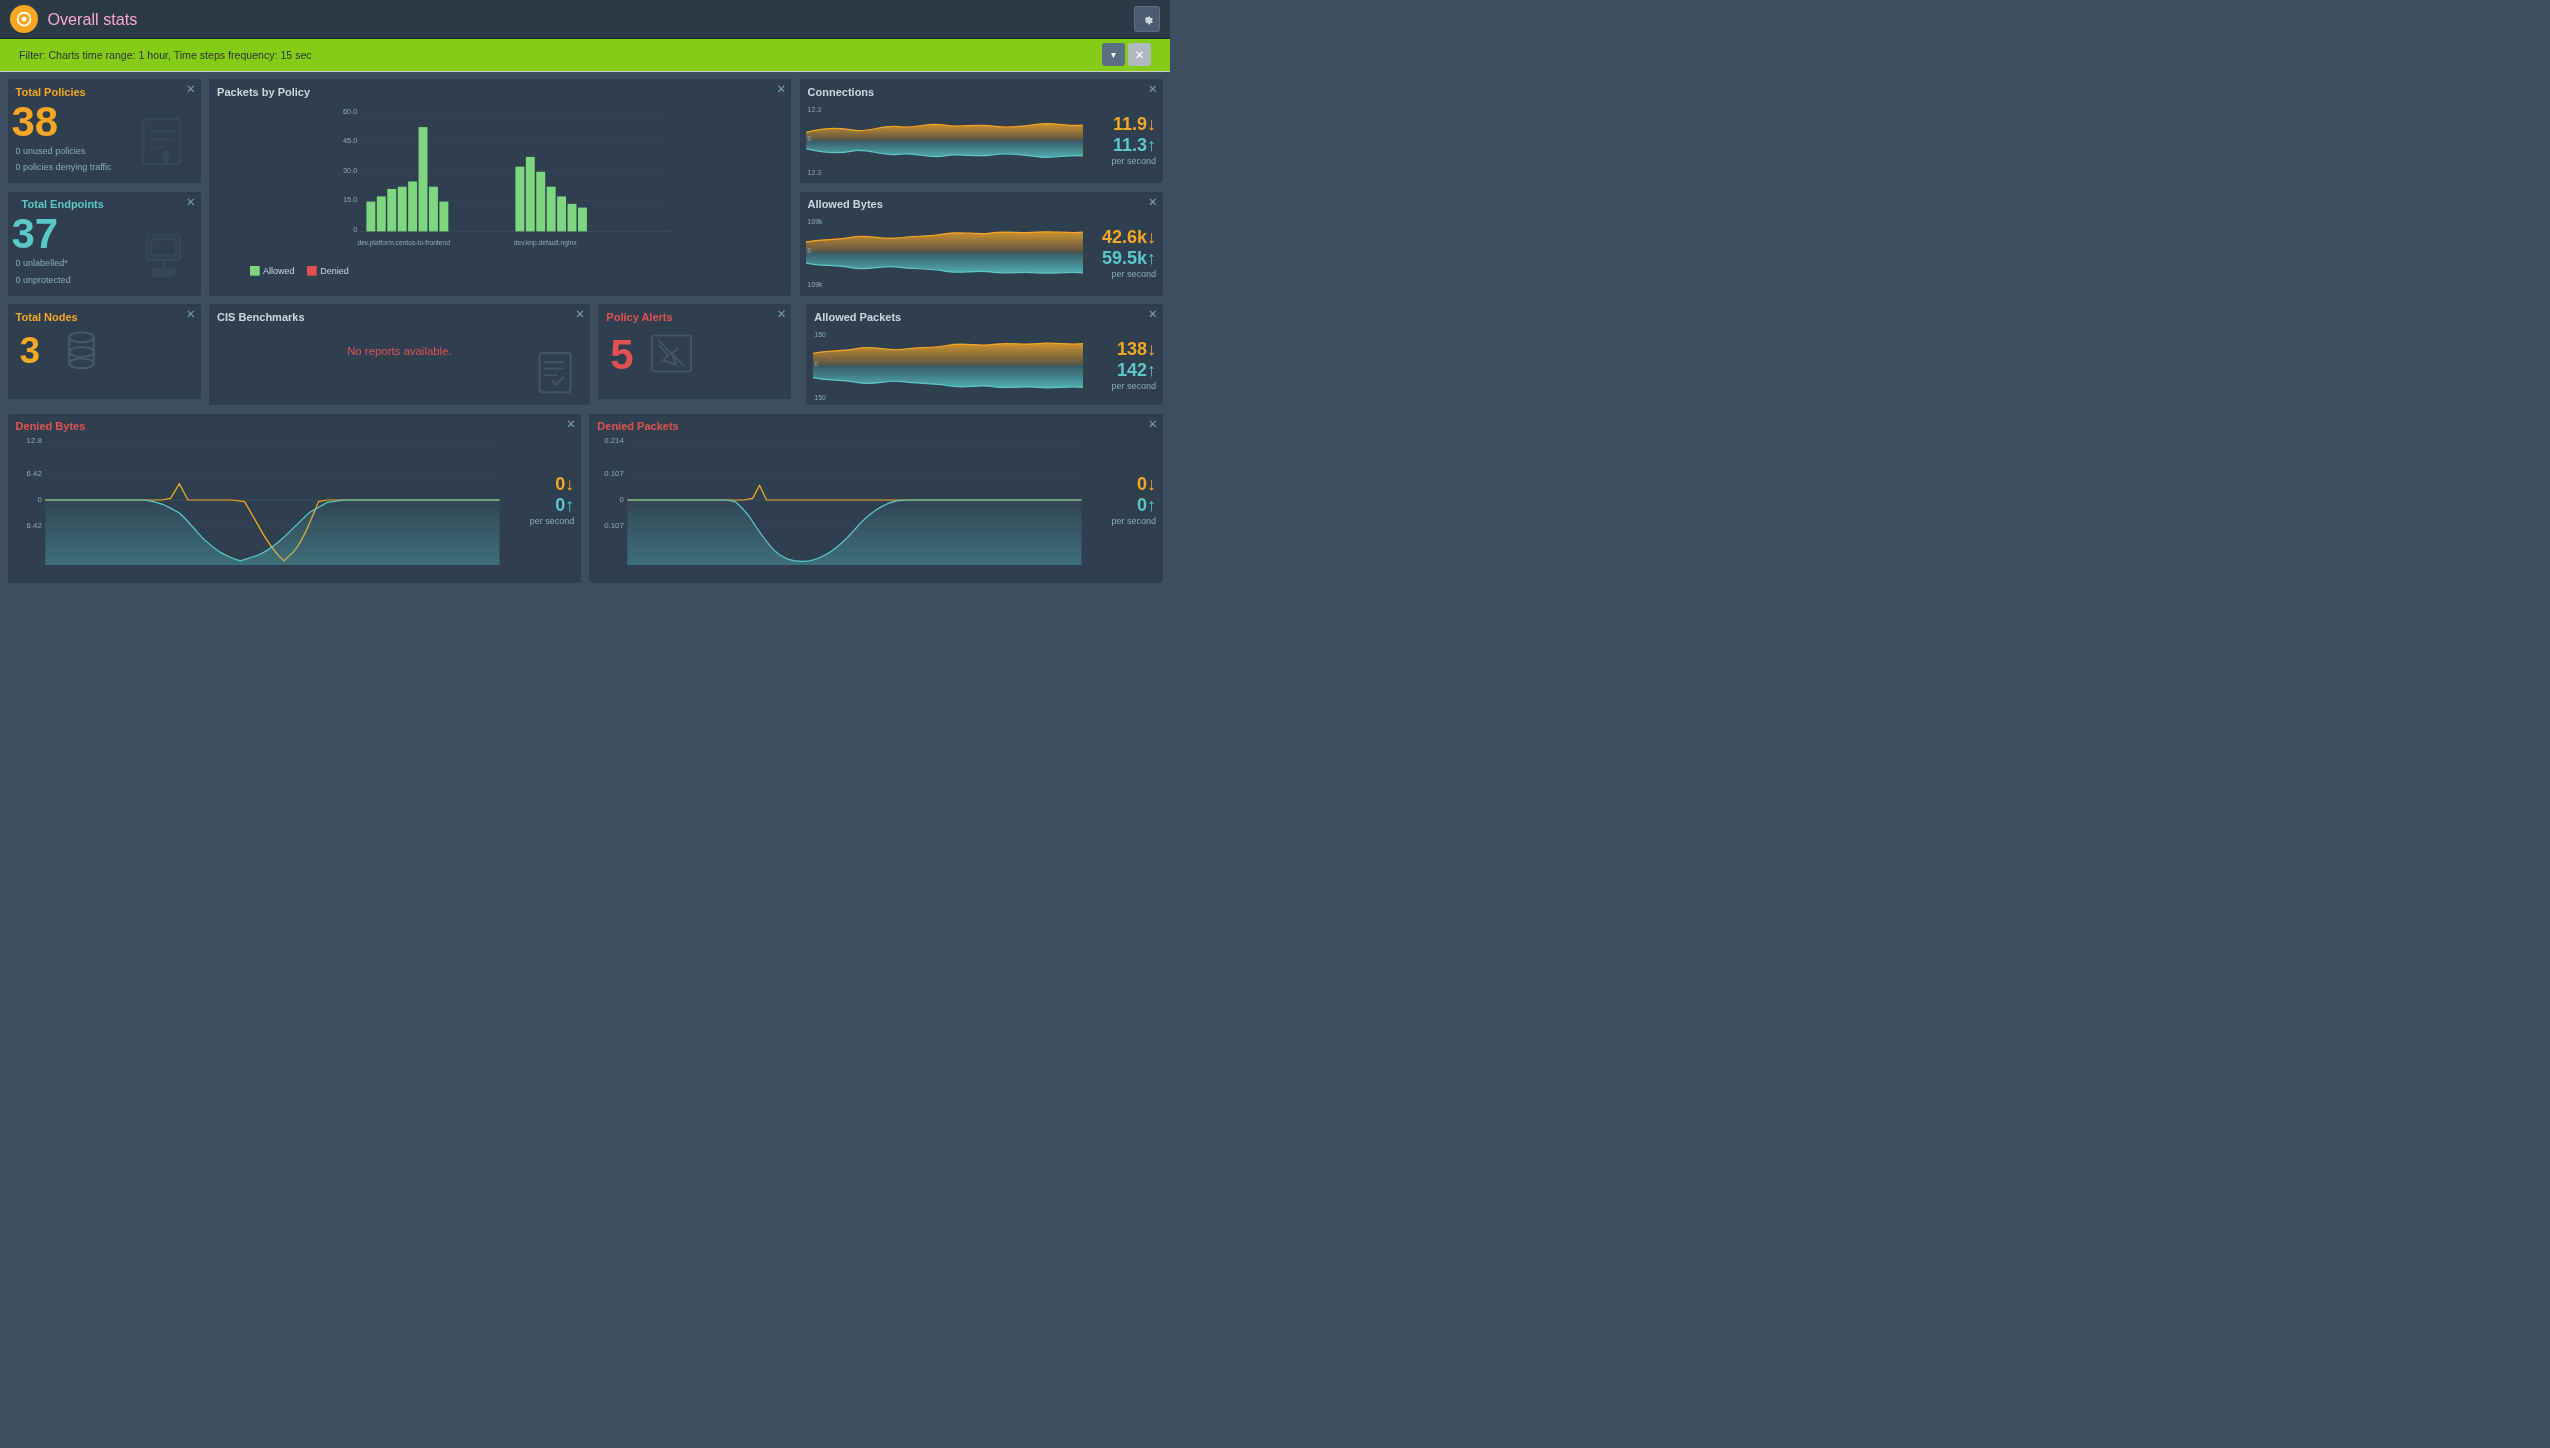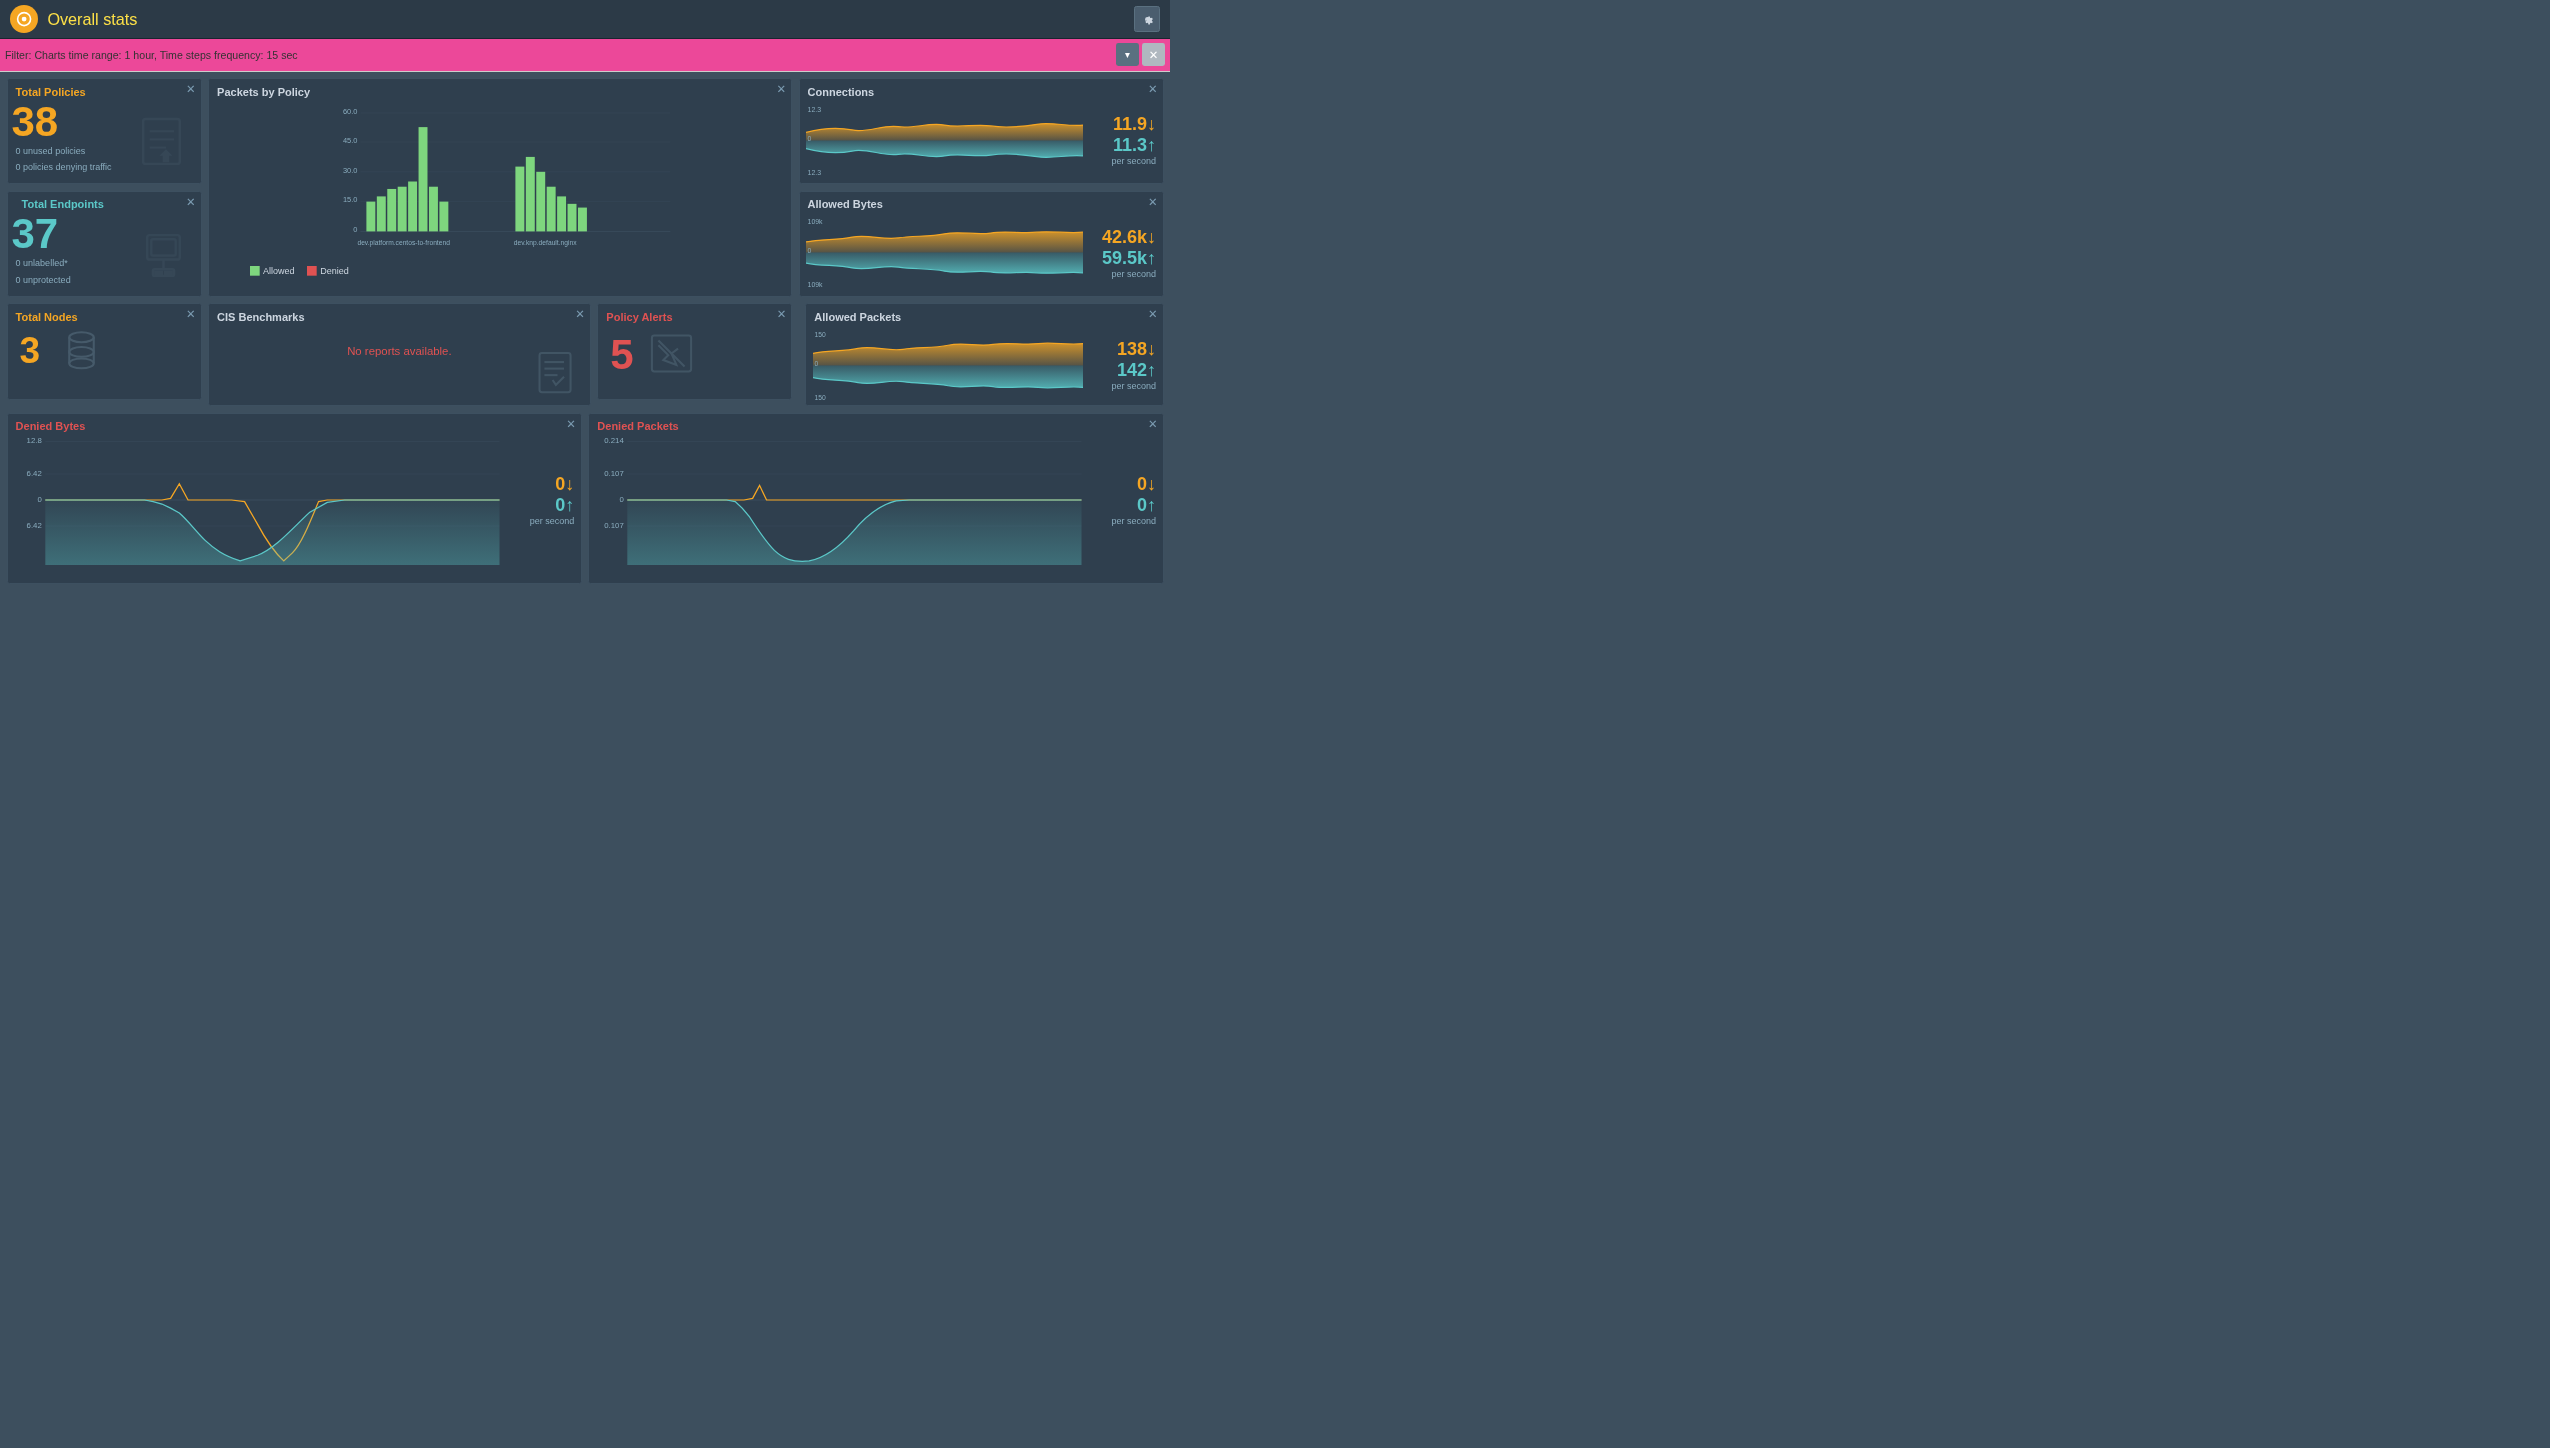--- a/index.html
+++ b/index.html
@@ -25,41 +25,41 @@
       width: 28px; height: 28px;
       background: #f5a623;
       border-radius: 50%;
       display: flex; align-items: center; justify-content: center;
       margin-right: 9.7px;
       flex-shrink: 0;
     }
     .header-logo svg { width: 16.2px; height: 16.2px; }
     .header-title {
       font-size: 16.2px;
-      color: #fde047;
+      color: #f9a8d4;
       font-weight: 400;
       flex: 1;
     }
     .header-settings {
       width: 26px; height: 26px;
       background: #4a5d6e;
       border: 0.8px solid #5a7080;
       border-radius: 2.4px;
       display: flex; align-items: center; justify-content: center;
       cursor: pointer;
       color: #cdd6e0;
     }
 
     
     .filter-bar {
-      background: #ec4899;
+      background: #84cc16;
       display: flex;
       align-items: center;
       height: 32.5px;
-      padding: 0 5px;
+      padding: 0 19px;
       border-bottom: 0.8px solid #ccc;
     }
     .filter-text {
       flex: 1;
       font-size: 10.6px;
       color: #333;
     }
     .filter-dropdown {
       width: 23px; height: 23px;
       background: #5a7080;

